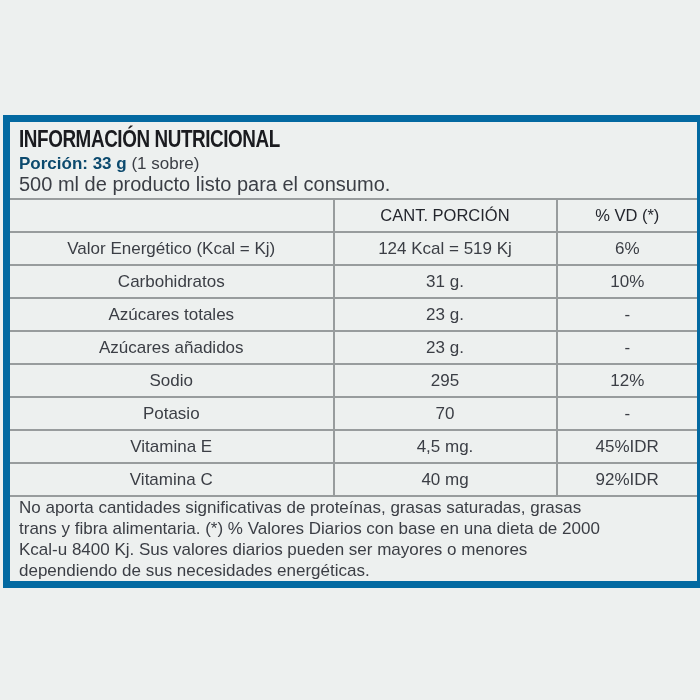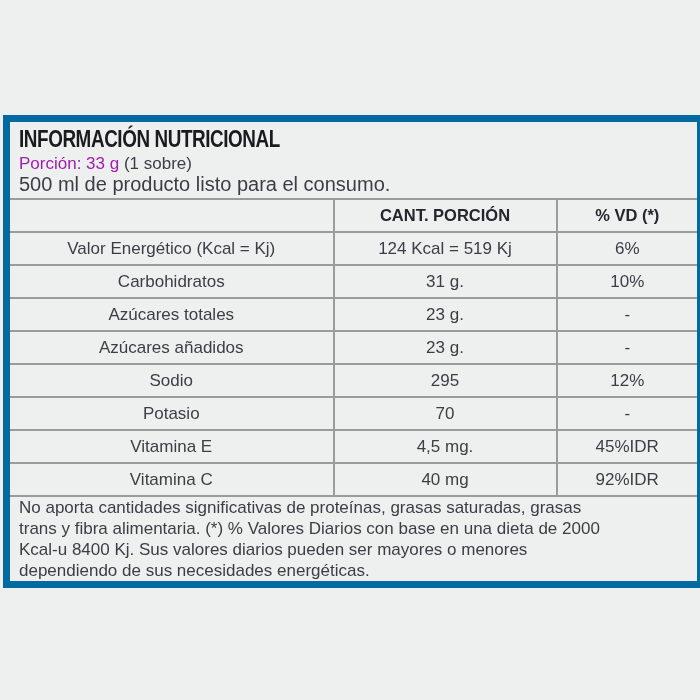--- a/index.html
+++ b/index.html
@@ -50,30 +50,30 @@
     transform-origin: left center;
     line-height: 23px;
     margin-top: 2px;
   }
   .portion-line {
     line-height: 20px;
     margin-top: 2px;
     font-size: 17px;
   }
   .portion-bold {
-    font-weight: normal;
-    color: #a21caf;
+    font-weight: bold;
+    color: #0c4a6e;
   }
   .serving-line {
     line-height: 20px;
     font-size: 20px;
   }
   tr.col-header-row td {
     height: 31px;
-    font-weight: bold;
+    font-weight: normal;
     color: #24262d;
     text-align: center;
     font-size: 16.5px;
   }
   tr.data-row td {
     height: 31px;
   }
   td.cell-label {
     text-align: center;
   }

